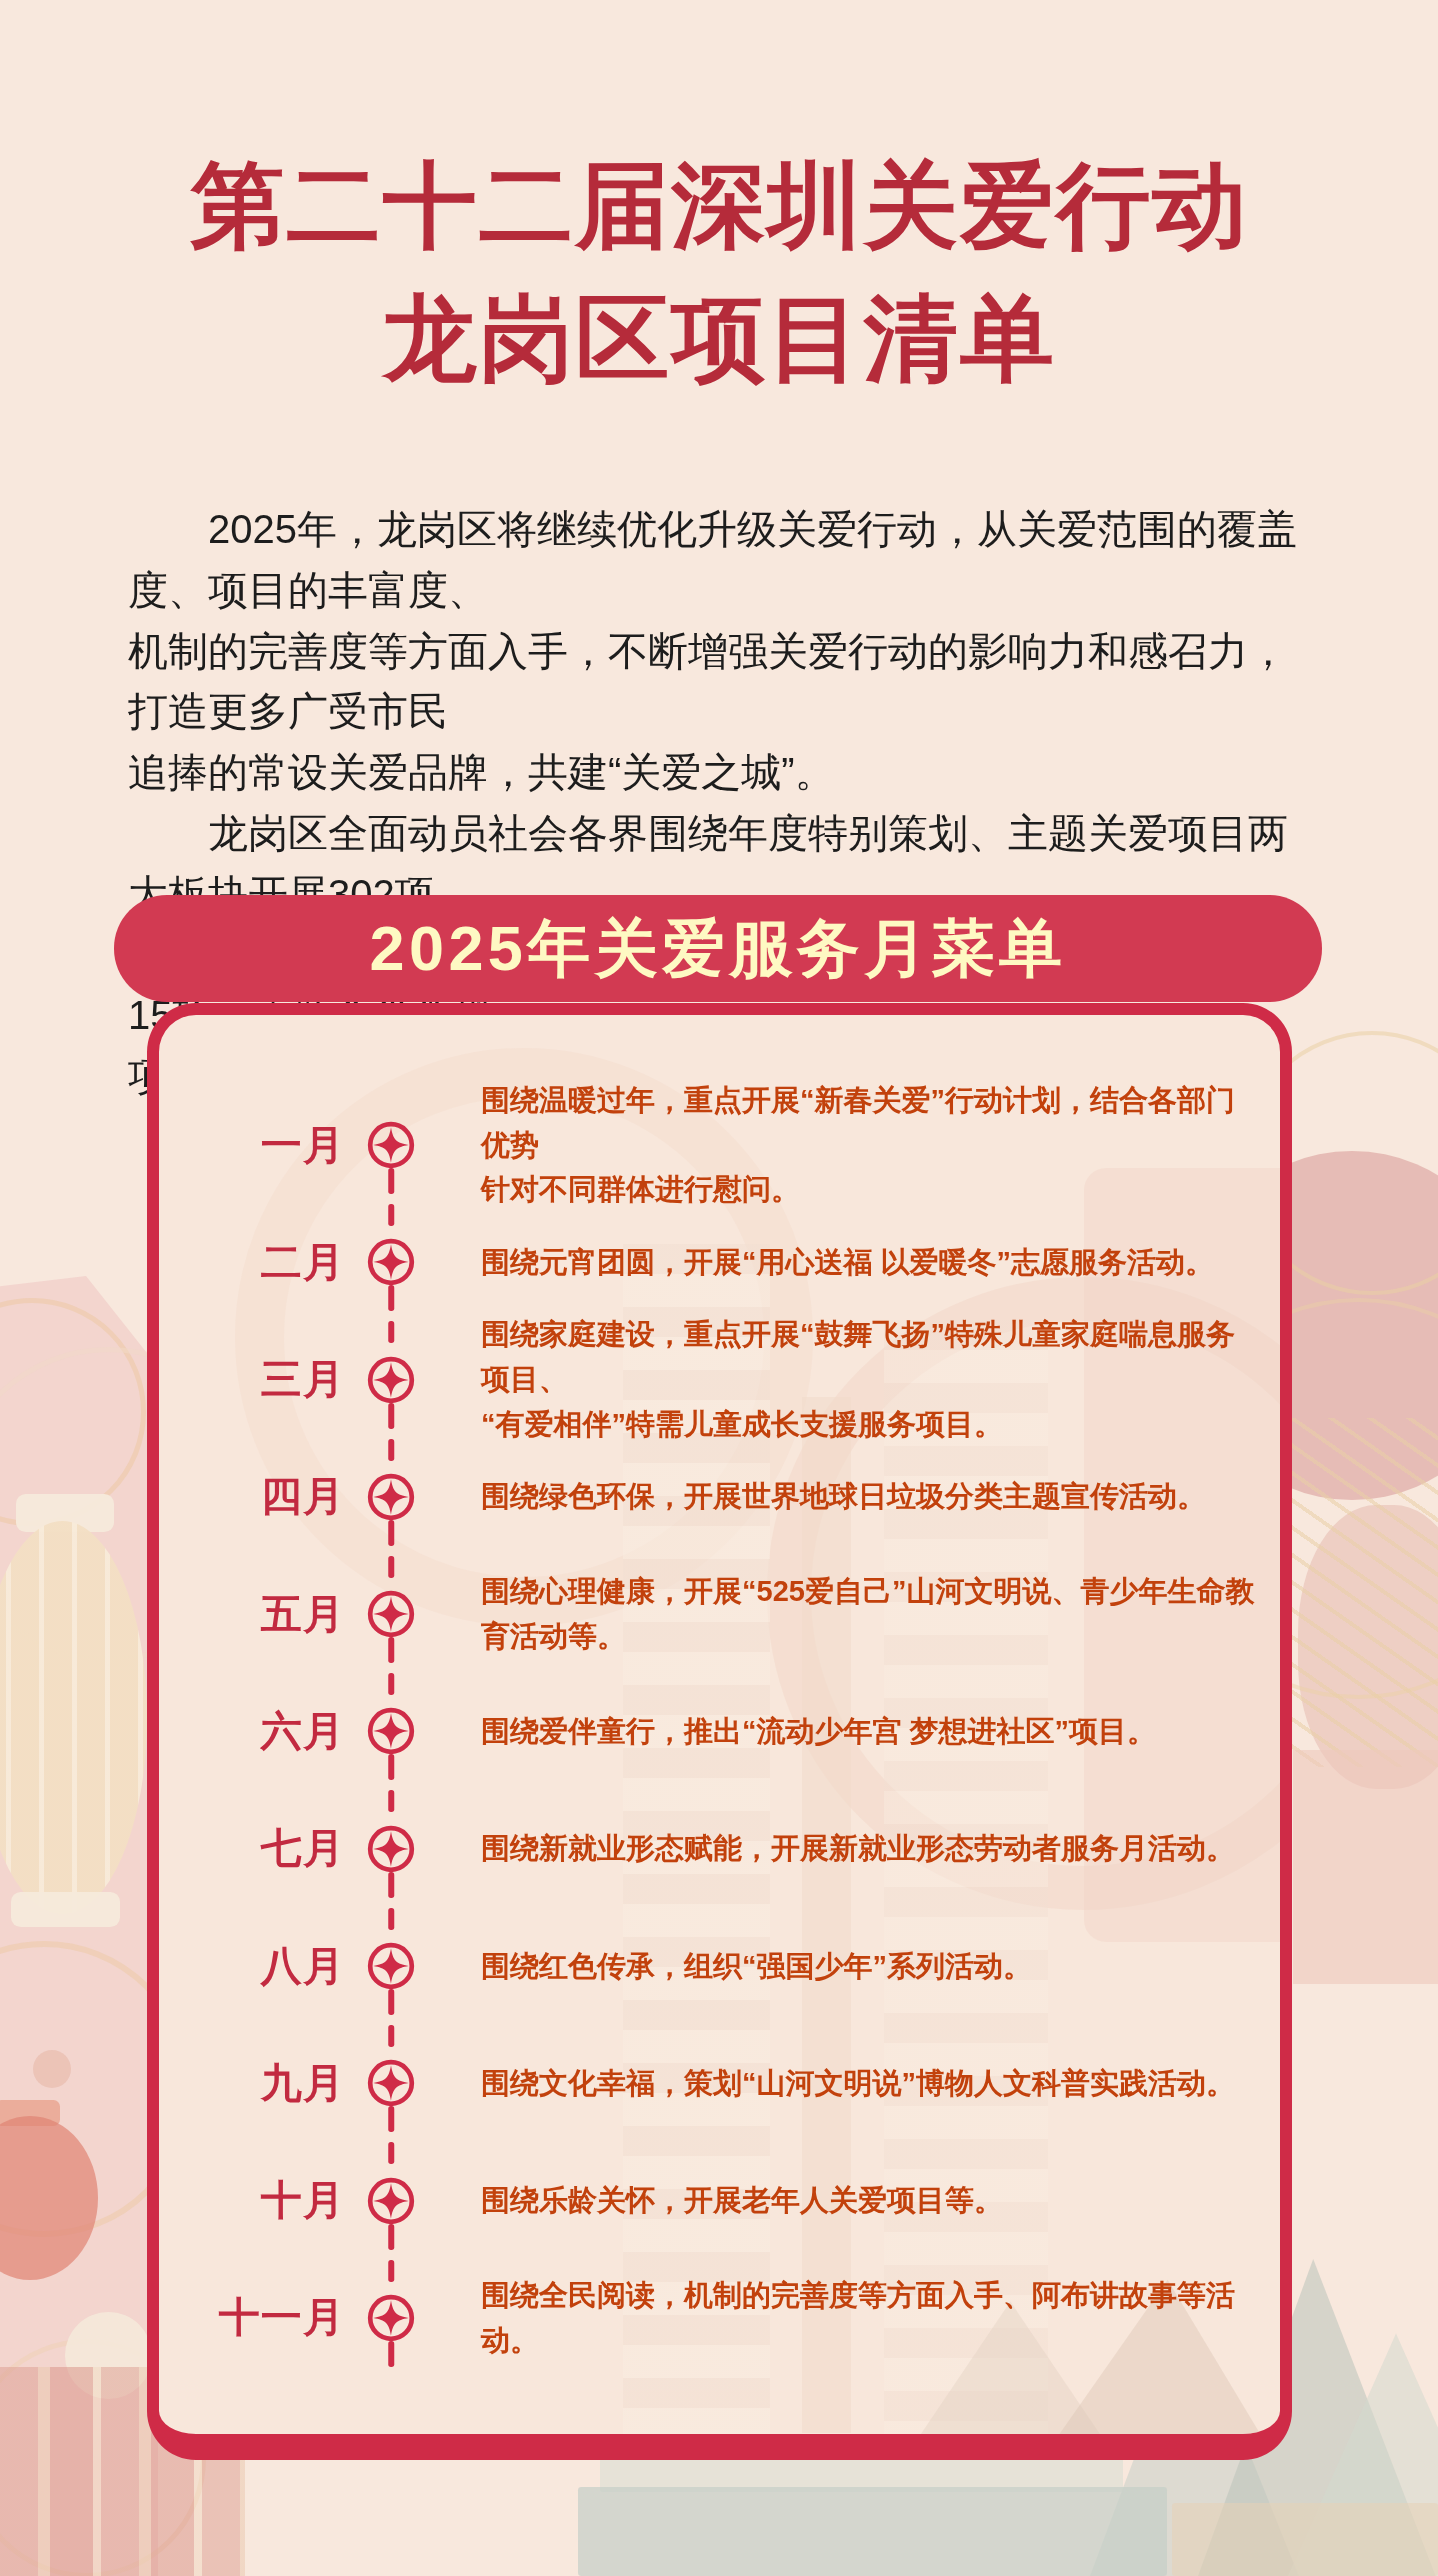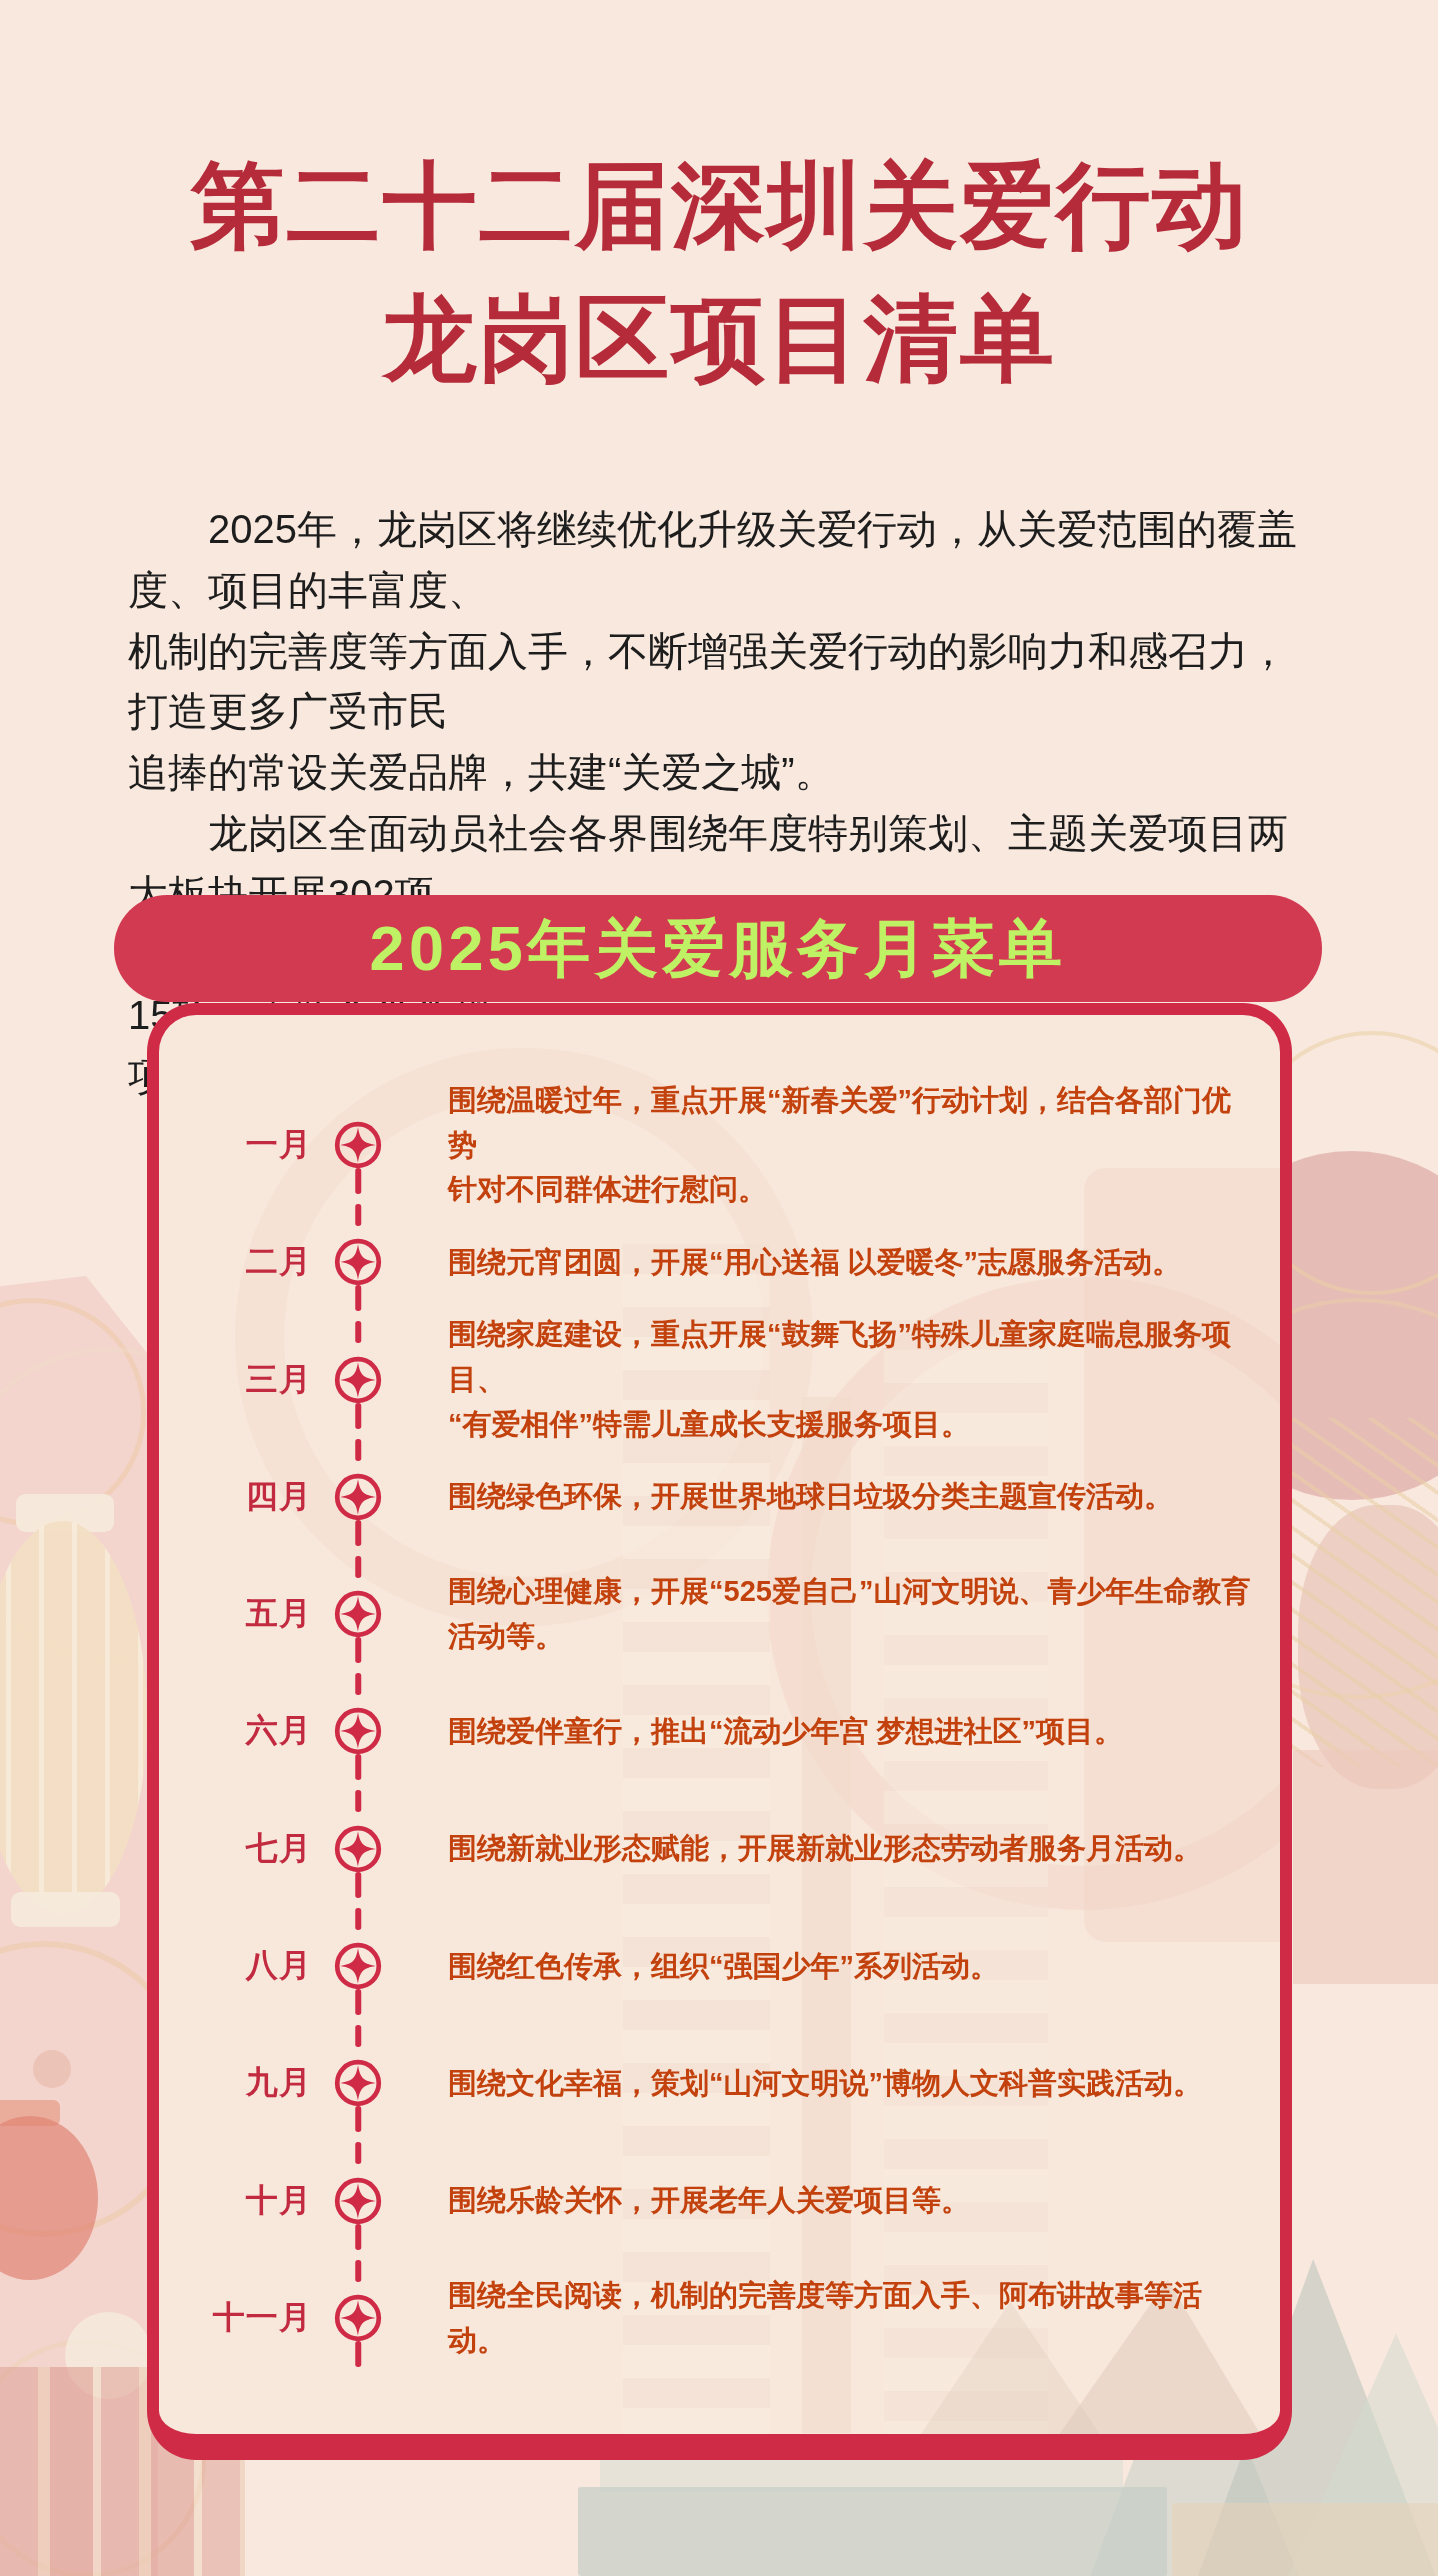--- a/index.html
+++ b/index.html
@@ -58,21 +58,21 @@
   .intro{position:absolute;left:128px;top:499px;width:1184px;
     font-size:40px;line-height:1.52;color:#1D1D1D;}
   .intro p{margin:0;text-indent:2em;white-space:pre-line;}
 
   
   .banner{
     position:absolute;left:114px;top:895px;width:1208px;height:107px;
     background:#D23A52;border-radius:53px;z-index:3;
     display:flex;align-items:center;justify-content:center;
   }
-  .banner span{color:#bef264;font-size:63px;font-weight:bold;letter-spacing:4.4px;}
+  .banner span{color:#fef9c3;font-size:63px;font-weight:bold;letter-spacing:4.4px;}
 
   
   .card{
     position:absolute;left:147px;top:1003px;width:1145px;height:1457px;
     box-sizing:border-box;
     border:12px solid #CF2B47;border-bottom-width:26px;border-radius:49px;
     background:#F8E7DB;z-index:2;overflow:hidden;
   }
   .card .art{position:absolute;pointer-events:none;}
   .cring1{left:76px;top:33px;width:480px;height:480px;border-radius:50%;border:49px solid #F3DCCB;opacity:.45;}
@@ -87,21 +87,21 @@
   .cmount .m1{position:absolute;inset:0;background:#E2CFC0;opacity:.4;clip-path:polygon(0 100%,30% 20%,60% 100%);}
   .cmount .m2{position:absolute;inset:0;background:#D9C2B2;opacity:.4;clip-path:polygon(35% 100%,70% 10%,100% 100%);}
 
   
   .timeline{
     position:absolute;left:0;top:78px;width:100%;height:1277px;
     display:flex;flex-direction:column;justify-content:space-between;
   }
   .row{height:104px;display:flex;align-items:center;}
   .mlabel{width:153px;flex:none;text-align:right;
-    font-size:32px;font-weight:bold;color:#C22A40;letter-spacing:1.1px;}
+    font-size:41px;font-weight:bold;color:#C22A40;letter-spacing:1.1px;padding-left:33px;}
   .node{width:92px;flex:none;position:relative;height:100%;
     display:flex;align-items:center;justify-content:center;color:#CF2B47;}
   .node svg{position:relative;z-index:1;display:block;}
   .stem{position:absolute;left:50%;transform:translateX(-50%);
     top:calc(50% + 23px);width:5.5px;height:26px;background:#CF2B47;border-radius:2.7px;}
   .dash{position:absolute;left:50%;transform:translateX(-50%);
     top:calc(50% + 59px);width:5.5px;height:22px;background:#CF2B47;border-radius:2.7px;}
   .row:last-child .dash{display:none;}
   .desc{flex:1;padding-left:44px;padding-right:22px;
     font-size:29px;line-height:1.55;font-weight:bold;color:#c2410c;white-space:pre-line;}

